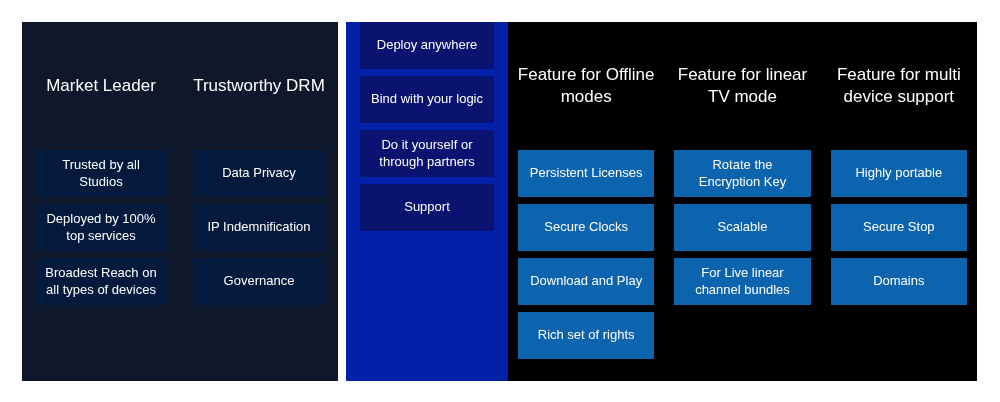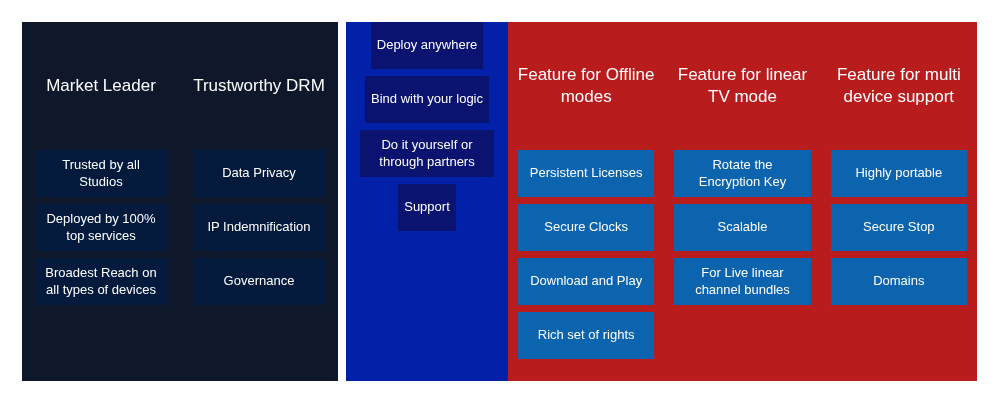--- a/index.html
+++ b/index.html
@@ -17,21 +17,21 @@
   }
 
   .panel {
     position: absolute;
     box-sizing: border-box;
   }
 
   
   .panel-navy  { background: #0f172a; }
   .panel-blue  { background: #0320A8; }
-  .panel-azure { background: #b91c1c; }
+  .panel-azure { background: #000000; }
 
   .panel-navy  { left: 22px;  top: 22px; width: 316px; height: 359px; }
   .panel-blue  { left: 346px; top: 22px; width: 162px; height: 359px; }
   .panel-azure { left: 508px; top: 22px; width: 469px; height: 359px; }
 
   
   .cols {
     position: absolute;
     inset: 0;
     display: flex;
@@ -81,21 +81,21 @@
     padding: 0 6px;
     box-sizing: border-box;
   }
 
   .panel-navy  .card { background: #041A3D; }
   .panel-blue  .card { background: #0A1470; }
   .panel-azure .card { background: #0D64AE; }
 
   
   .panel-navy  .card-list { padding: 0 13px; }
-  .panel-blue  .card-list { padding: 0 14px; align-items: center; }
+  .panel-blue  .card-list { padding: 0 14px; }
   .panel-azure .card-list { padding: 0 10px; }
 </style>
 </head>
 <body>
 
 <div class="panel panel-navy">
   <div class="cols">
     <div class="col">
       <div class="col-head">Market Leader</div>
       <div class="card-list">

